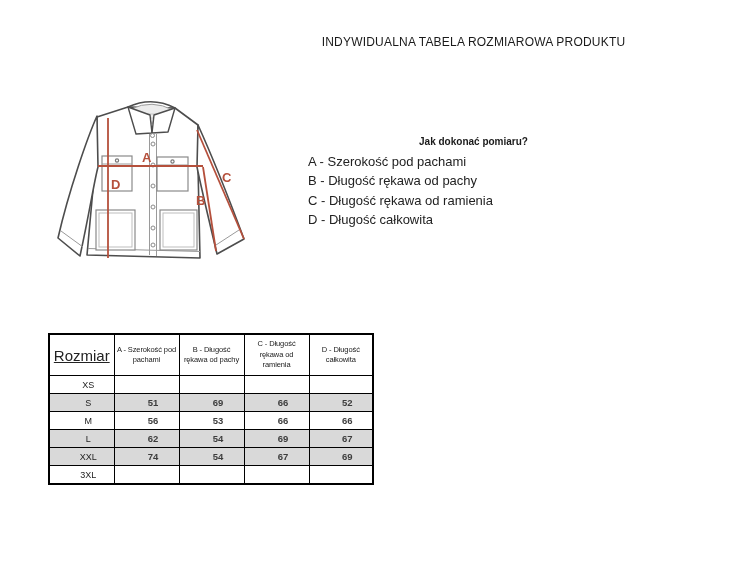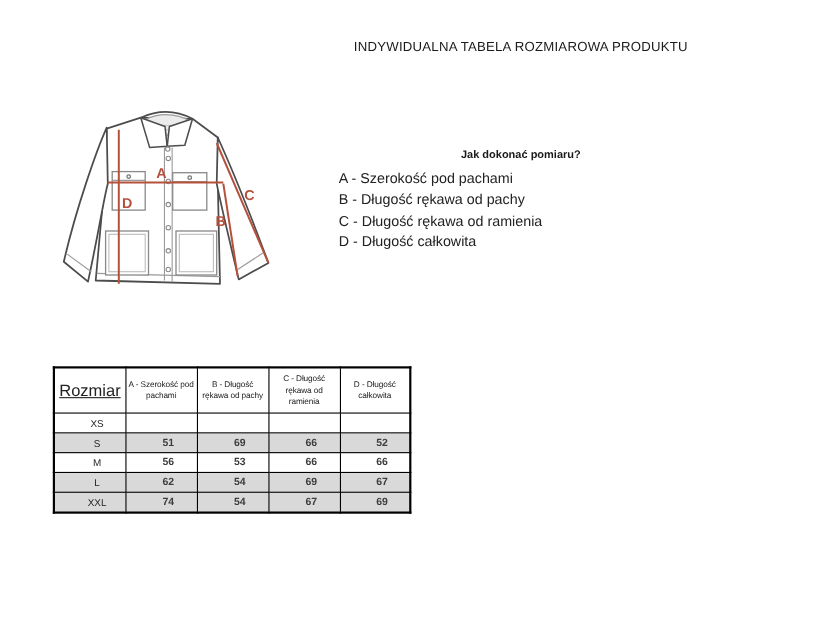--- a/index.html
+++ b/index.html
@@ -174,16 +174,23 @@
           <td class="num">69</td>
           <td class="num">67</td>
         </tr>
         <tr style="background: rgb(217, 217, 217); margin-top: 39px;">
           <td>XXL</td>
           <td class="num">74</td>
           <td class="num">54</td>
           <td class="num">67</td>
           <td class="num">69</td>
         </tr>
+        <tr>
+          <td>3XL</td>
+          <td class="num"></td>
+          <td class="num"></td>
+          <td class="num"></td>
+          <td class="num"></td>
+        </tr>
       </tbody>
   </table>
 
 </div>
 
 </body></html>

